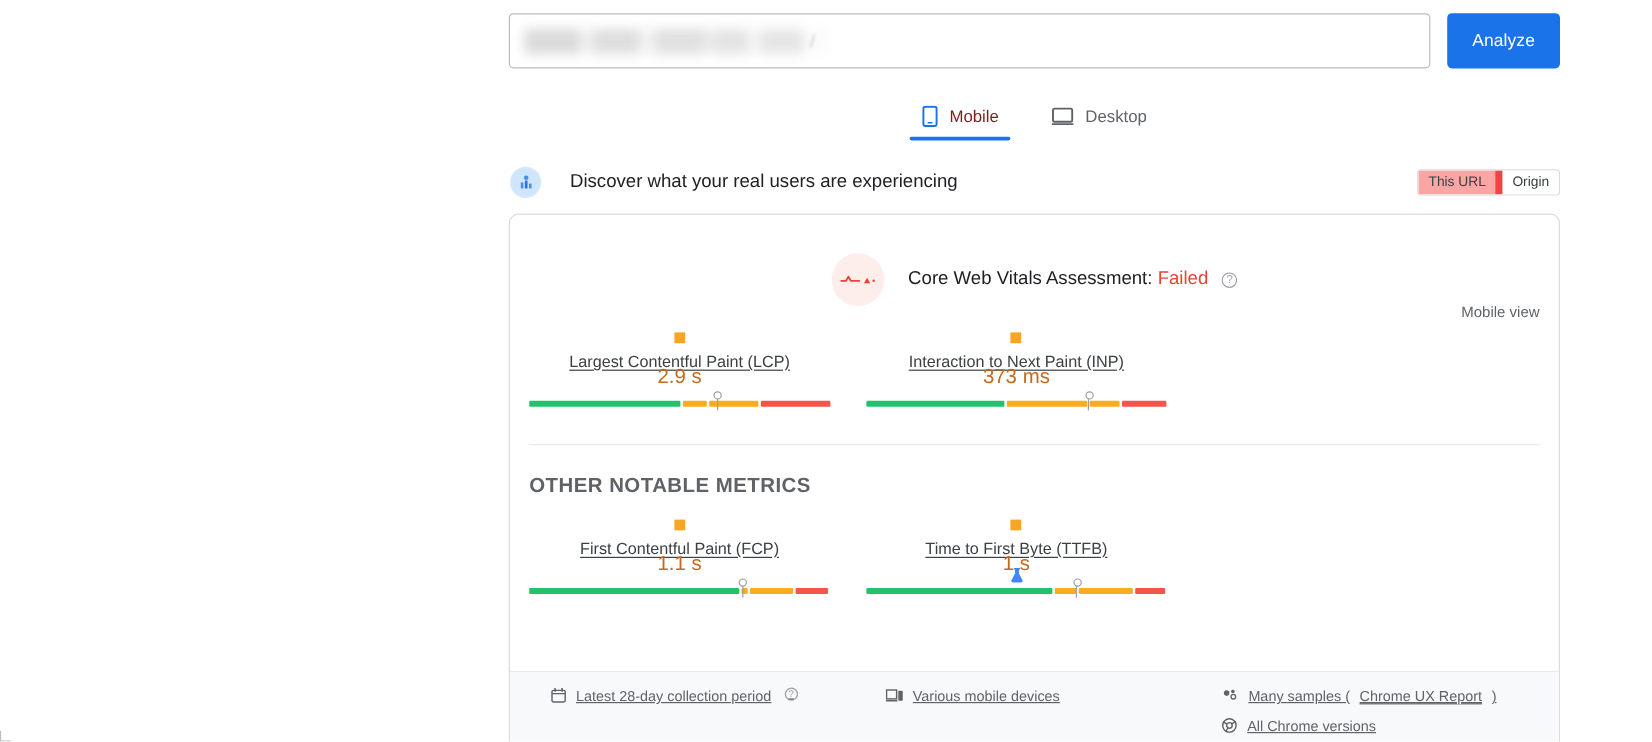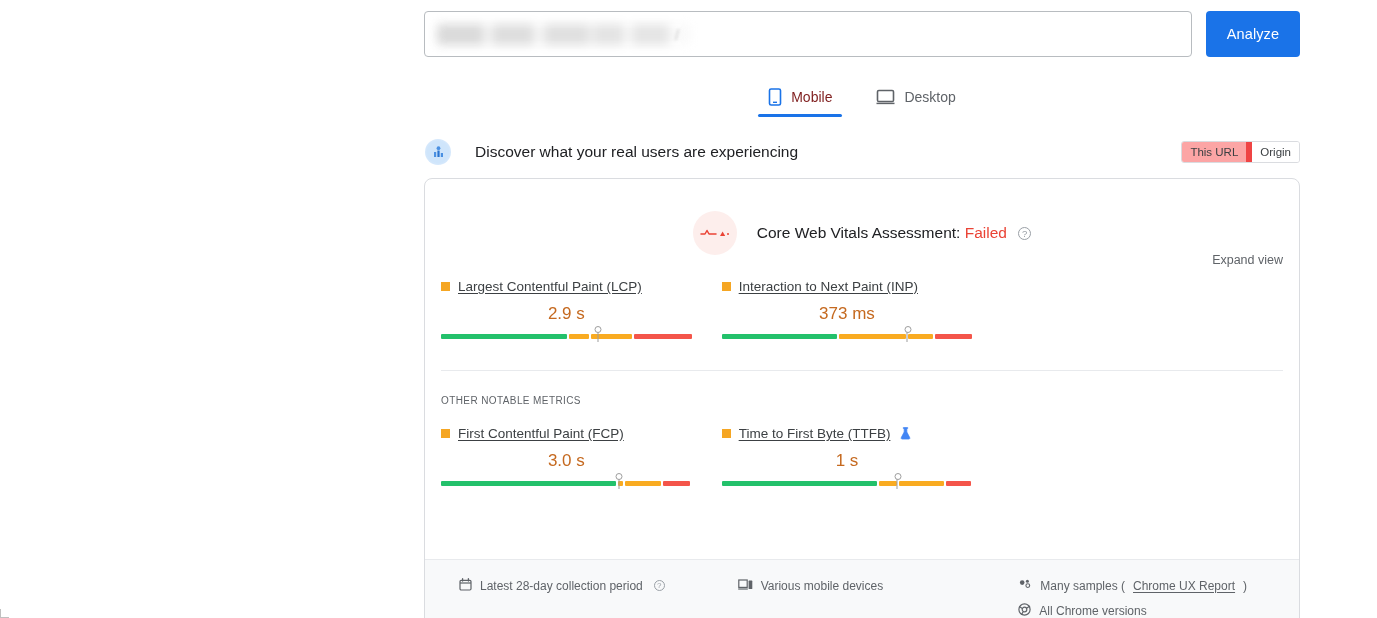--- a/index.html
+++ b/index.html
@@ -173,20 +173,21 @@
     margin-top: 22px;
   }
   .metrics.core > .metric { width: 33.333%; }
   .metrics.other > .metric { width: 33.333%; }
   .metric { padding-right: 30px; }
 
   .metric-head {
     display: flex; align-items: center; gap: 8px;
     font-size: 13.5px;
     height: 18px;
+    flex-direction: column;
   }
   .swatch-square { width: 9px; height: 9px; background: #f5a623; flex: 0 0 auto; }
   .swatch-circle { width: 9px; height: 9px; border-radius: 50%; background: #0cce6b; flex: 0 0 auto; }
   .metric-name {
     color: #3c4043;
     text-decoration: underline;
     text-underline-offset: 2px;
     cursor: pointer;
   }
   .flask-icon { margin-left: 2px; display: inline-flex; }
@@ -217,46 +218,48 @@
     content: "";
     position: absolute;
     left: -2.5px; top: -1px;
     width: 5px; height: 5px;
     border-radius: 50%;
     border: 1px solid #9e9e9e;
     background: #fff;
   }
 
   .other-label {
-    font-size: 10px;
+    font-size: 17px;
     color: #5f6368;
     letter-spacing: .4px;
     padding: 0 16px;
     margin-top: 24px;
+    font-weight: bold;
   }
   .divider { height: 1px; background: #e8eaed; margin: 22px 16px 0 16px; }
 
   
   .card-footer {
     position: absolute;
     left: 0; right: 0; bottom: 0;
     background: #f8f9fa;
     border-top: 1px solid #e8eaed;
     border-radius: 0 0 8px 8px;
     height: 74px;
     display: flex;
     padding: 13px 16px 0 16px;
   }
   .foot-col { width: 33.333%; padding-left: 16px; }
   .foot-col:first-child { padding-left: 18px; }
   .foot-item {
-    display: flex; align-items: center; gap: 8px;
+    display: flex; align-items: flex-start; gap: 8px;
     font-size: 12px;
     color: #5f6368;
     height: 25px;
+    text-decoration: underline;
   }
   .foot-item a {
     color: #5f6368;
     text-decoration: underline;
     text-underline-offset: 2px;
     cursor: pointer;
   }
   .foot-help {
     width: 11px; height: 11px;
     border: 1.1px solid #9aa0a6;
@@ -334,21 +337,21 @@
           <circle cx="28" cy="8" r="1" fill="#ea4335"></circle>
         </svg>
       </span>
       <div class="assess-text">
         <span>Core Web Vitals Assessment:</span>
         <span class="failed">Failed</span>
         <span class="help-icon">?</span>
       </div>
     </div>
 
-    <div class="expand-view">Expand view</div>
+    <div class="expand-view">Mobile view</div>
 
     <div class="metrics core">
 
       <div class="metric">
         <div class="metric-head">
           <span class="swatch-square"></span>
           <span class="metric-name">Largest Contentful Paint (LCP)</span>
         </div>
         <div class="metric-value warn">2.9 s</div>
         <div class="gauge-wrap">
@@ -386,21 +389,21 @@
 
     <div class="other-label">OTHER NOTABLE METRICS</div>
 
     <div class="metrics other" style="margin-top:18px">
 
       <div class="metric">
         <div class="metric-head">
           <span class="swatch-square"></span>
           <span class="metric-name">First Contentful Paint (FCP)</span>
         </div>
-        <div class="metric-value warn">3.0 s</div>
+        <div class="metric-value warn">1.1 s</div>
         <div class="gauge-wrap">
           <div class="gauge">
             <div class="seg green" style="width:70%"></div>
             <div class="seg orange" style="width:2%"></div>
             <div class="seg orange" style="width:14%"></div>
             <div class="seg red" style="width:11%"></div>
           </div>
           <div class="marker" style="left:71%"></div>
         </div>
       </div>

